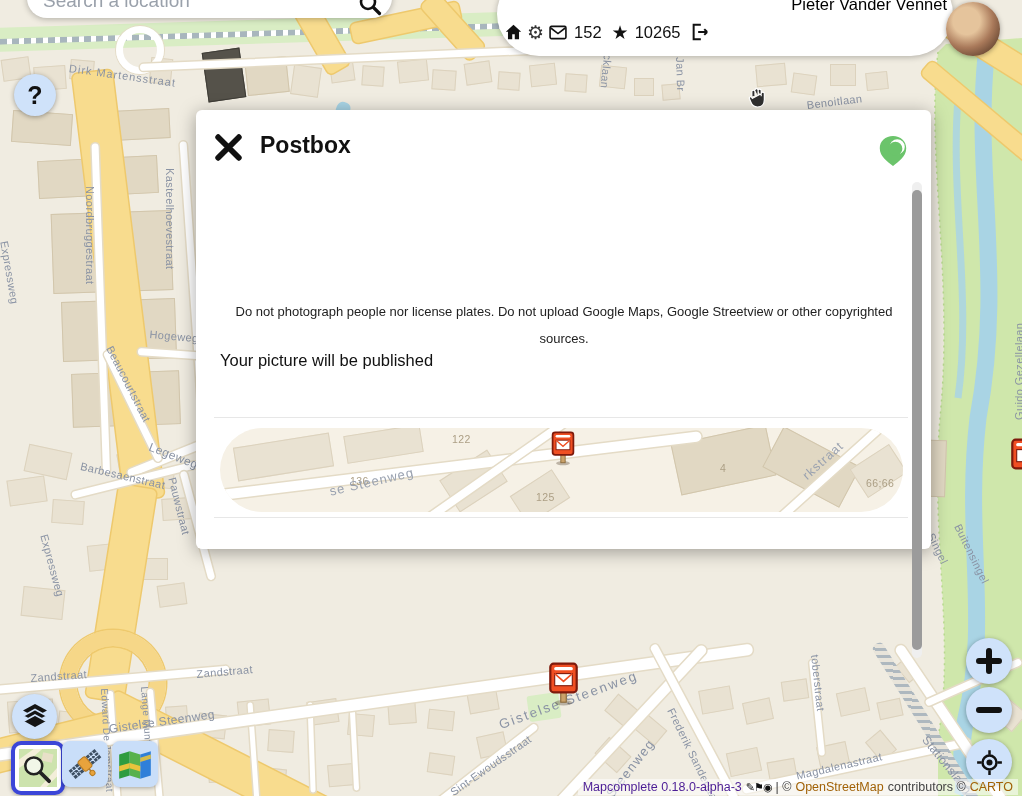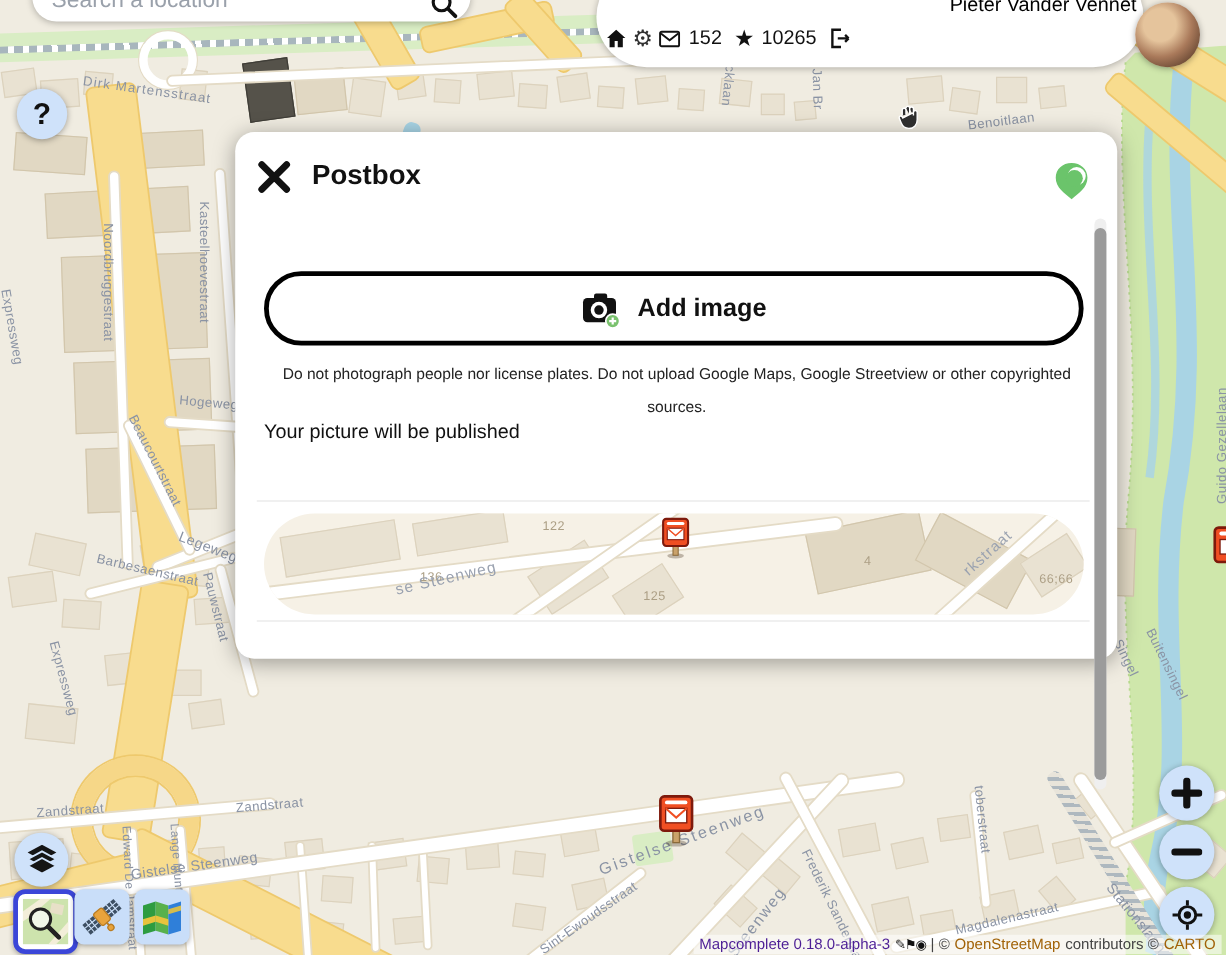--- a/index.html
+++ b/index.html
@@ -24,21 +24,21 @@
   .pill{position:absolute;background:#fff;border-radius:9999px;box-shadow:0 1px 6px rgba(0,0,0,.28);z-index:30;}
   .roundbtn{position:absolute;border-radius:50%;background:#cfe2fa;box-shadow:0 1px 5px rgba(0,0,0,.35);
             display:flex;align-items:center;justify-content:center;z-index:30;cursor:pointer;}
   .sqbtn{position:absolute;width:46px;height:46px;border-radius:8px;background:#c9def9;
          box-shadow:0 1px 4px rgba(0,0,0,.3);display:flex;align-items:center;justify-content:center;z-index:30;cursor:pointer;}
   .sel{background:#dfe0fb;border-radius:3px;display:flex;align-items:center;cursor:pointer;}
   .chev{width:7px;height:7px;border-right:1.7px solid #444;border-bottom:1.7px solid #444;
         transform:rotate(45deg);margin-left:auto;margin-right:9px;margin-top:-3px;flex:none;}
   
   #modal{position:absolute;left:196px;top:110px;width:735px;height:439px;background:#fff;
-         border-radius:16px;box-shadow:0 3px 18px rgba(0,0,0,.35);z-index:40;}
+         border-radius:6px;box-shadow:0 3px 18px rgba(0,0,0,.35);z-index:40;}
   #modal .title{position:absolute;left:64px;top:22px;font-size:23px;font-weight:700;color:#111;}
   #addimg{position:absolute;left:24px;top:116px;width:675px;height:54px;border:4px solid #000;
           border-radius:9999px;background:#fff;display:flex;align-items:center;justify-content:center;gap:14px;cursor:pointer;}
   #addimg span{font-size:21px;font-weight:700;color:#111;}
   .caption{position:absolute;left:28px;top:188px;width:680px;text-align:center;
            font-size:13px;color:#222;line-height:27px;}
   .pubrow{position:absolute;left:24px;top:241px;display:flex;align-items:center;font-size:16.5px;color:#111;}
   .hr{position:absolute;left:18px;width:694px;height:1px;background:#e7e7e7;}
   #minimap{position:absolute;left:24px;top:318px;width:683px;height:84px;border-radius:42px;
            overflow:hidden;background:#f6f1e6;cursor:grab;}
@@ -278,31 +278,20 @@
   <svg style="position:absolute;left:18px;top:23px;cursor:pointer;" width="29" height="29" viewBox="0 0 28 28">
     <path d="M4 4L24 24M24 4L4 24" stroke="#111" stroke-width="5.5" stroke-linecap="round"></path>
   </svg>
   <span class="title">Postbox</span>
   <svg style="position:absolute;left:680px;top:24px;" width="34" height="34" viewBox="0 0 36 36">
     <path d="M18 2c8 0 14 5.5 14 13 0 9-8 13.5-14 19C12 28.5 4 24 4 15 4 7.5 10 2 18 2z" fill="#6bc46b"></path>
     <circle cx="22.5" cy="13.5" r="8" fill="#fff"></circle>
     <circle cx="20.5" cy="15.5" r="7.4" fill="#6bc46b"></circle>
   </svg>
 
-  <div id="addimg">
-    <svg width="33" height="33" viewBox="0 0 36 36">
-      <rect x="2" y="8" width="30" height="22" rx="4" fill="#111"></rect>
-      <rect x="12" y="4" width="12" height="7" rx="2" fill="#111"></rect>
-      <circle cx="16.5" cy="19" r="7.5" fill="#fff"></circle>
-      <circle cx="16.5" cy="19" r="4.3" fill="#111"></circle>
-      <circle cx="29" cy="29" r="6.3" fill="#7ac26e" stroke="#fff" stroke-width="1.5"></circle>
-      <path d="M29 25.8v6.4M25.8 29h6.4" stroke="#fff" stroke-width="2"></path>
-    </svg>
-    <span>Add image</span>
-  </div>
 
   <div class="caption">Do not photograph people nor license plates. Do not upload Google Maps, Google Streetview or other copyrighted sources.</div>
 
   <div class="pubrow">
     <span>Your picture will be published</span>
   </div>
 
   <div class="hr" style="top:307px;"></div>
 
   <div id="minimap">

